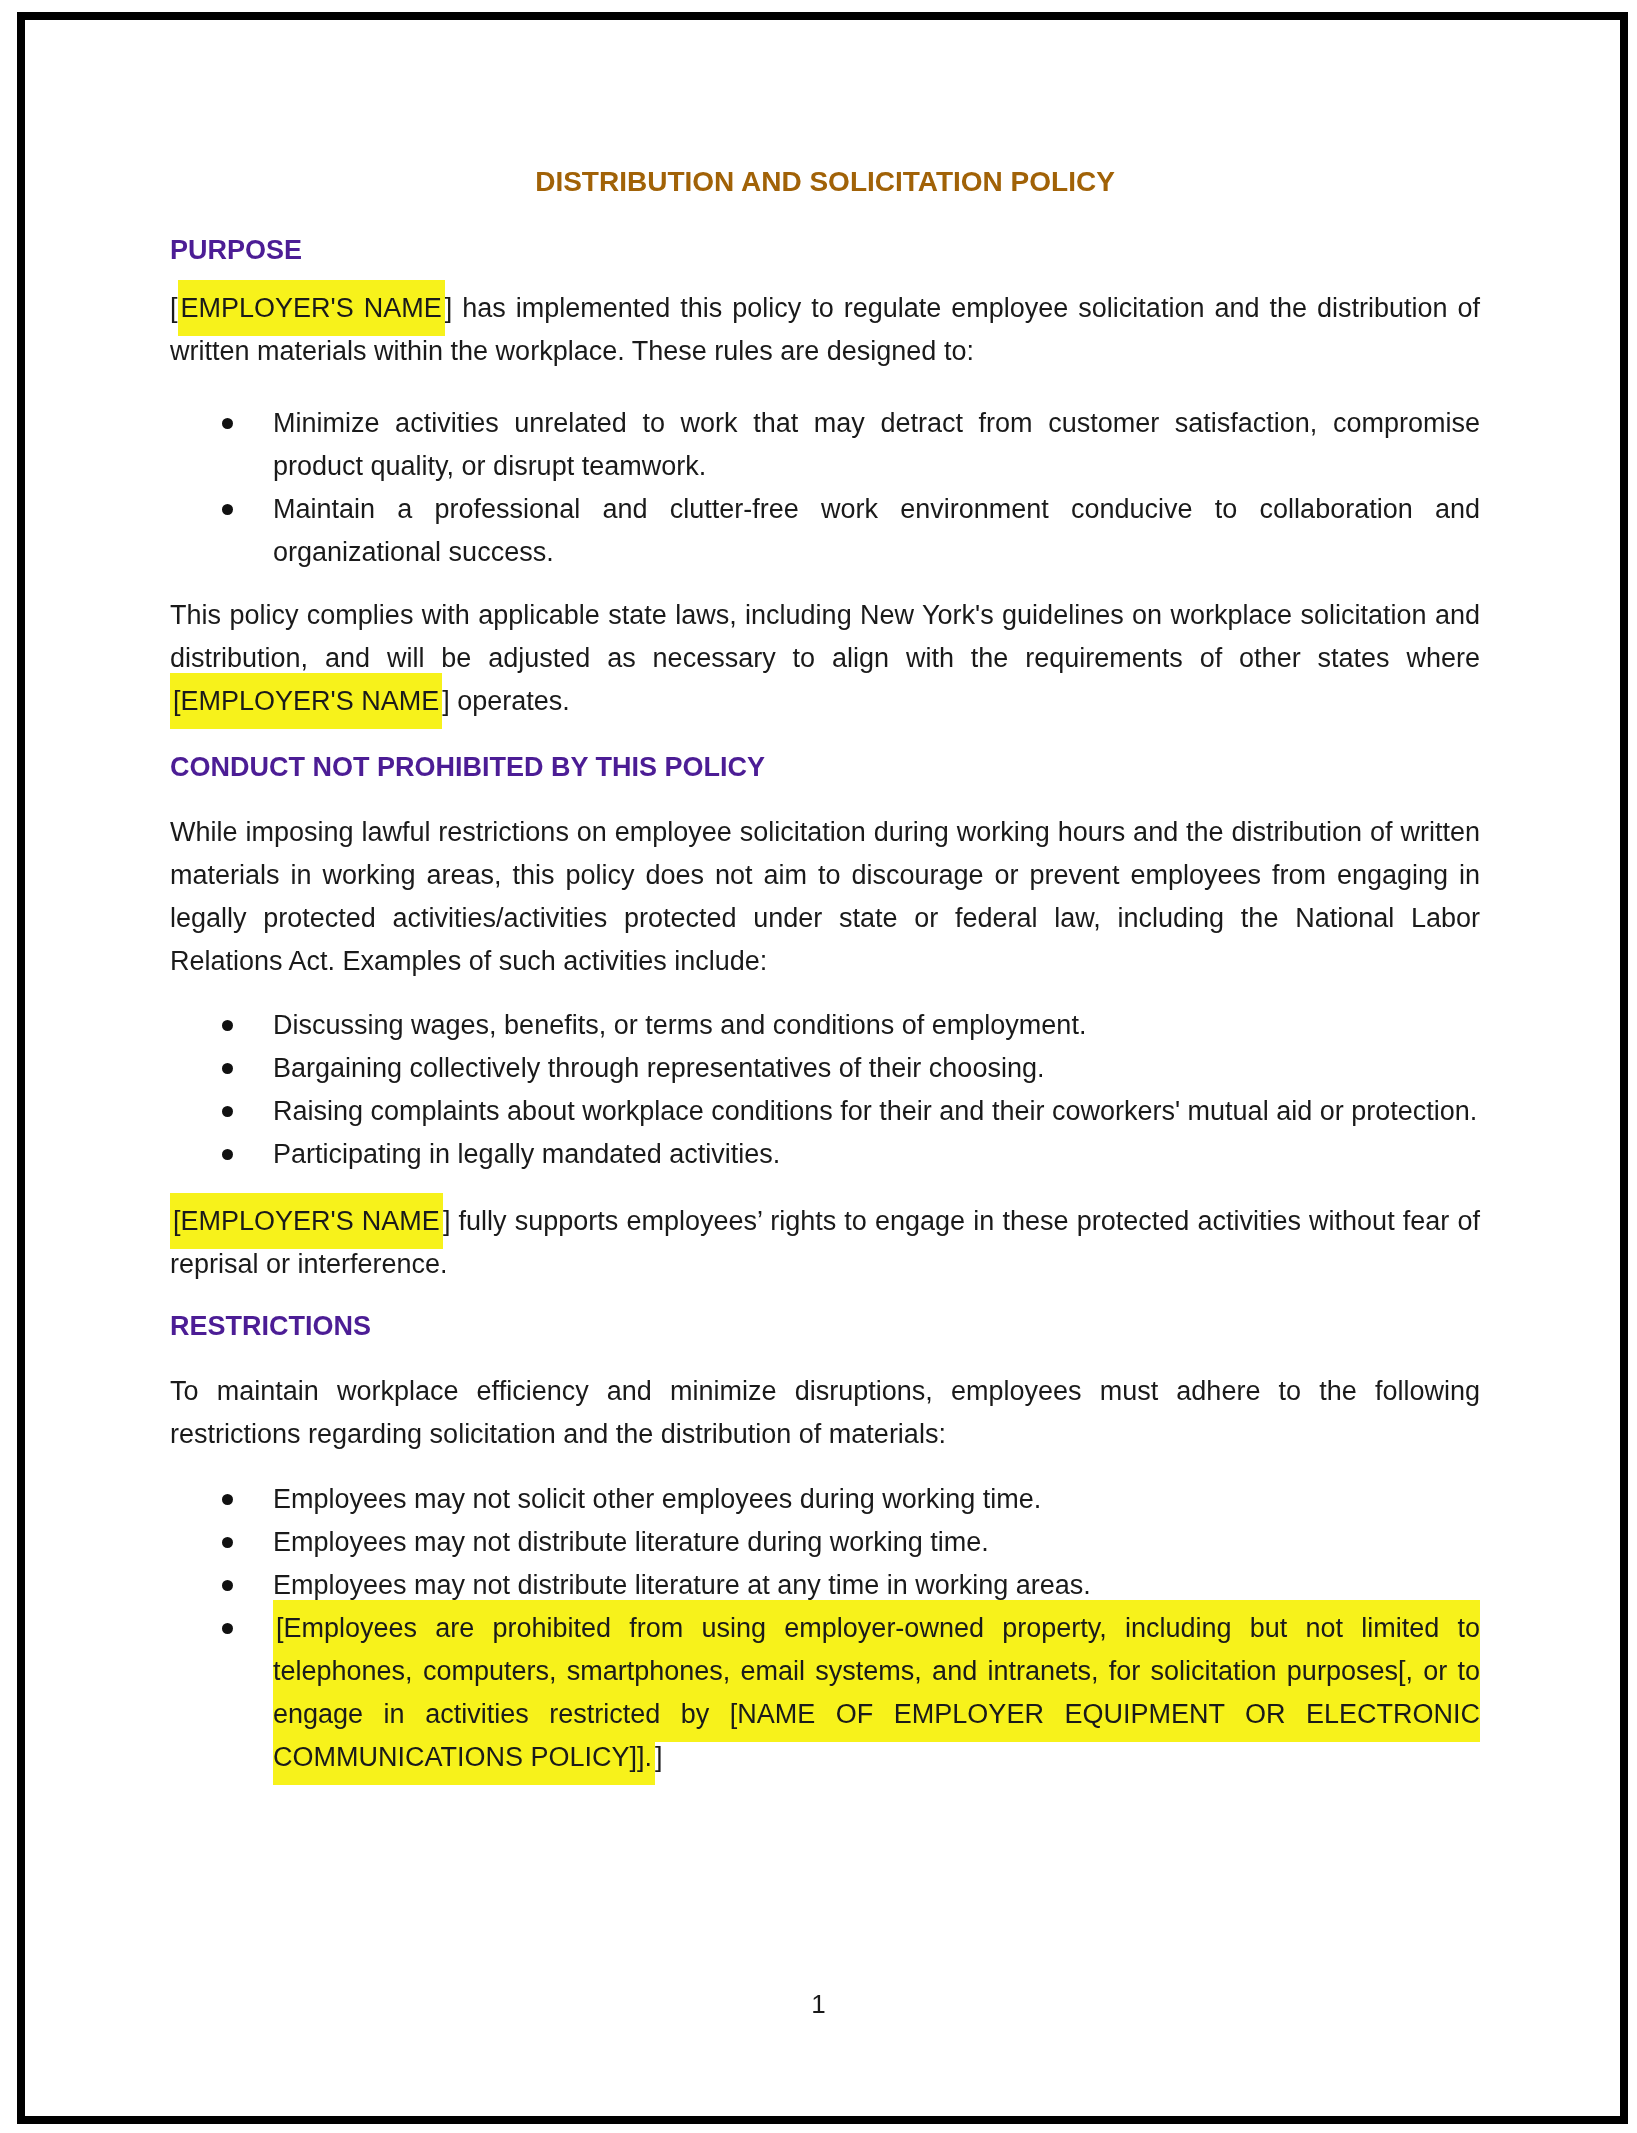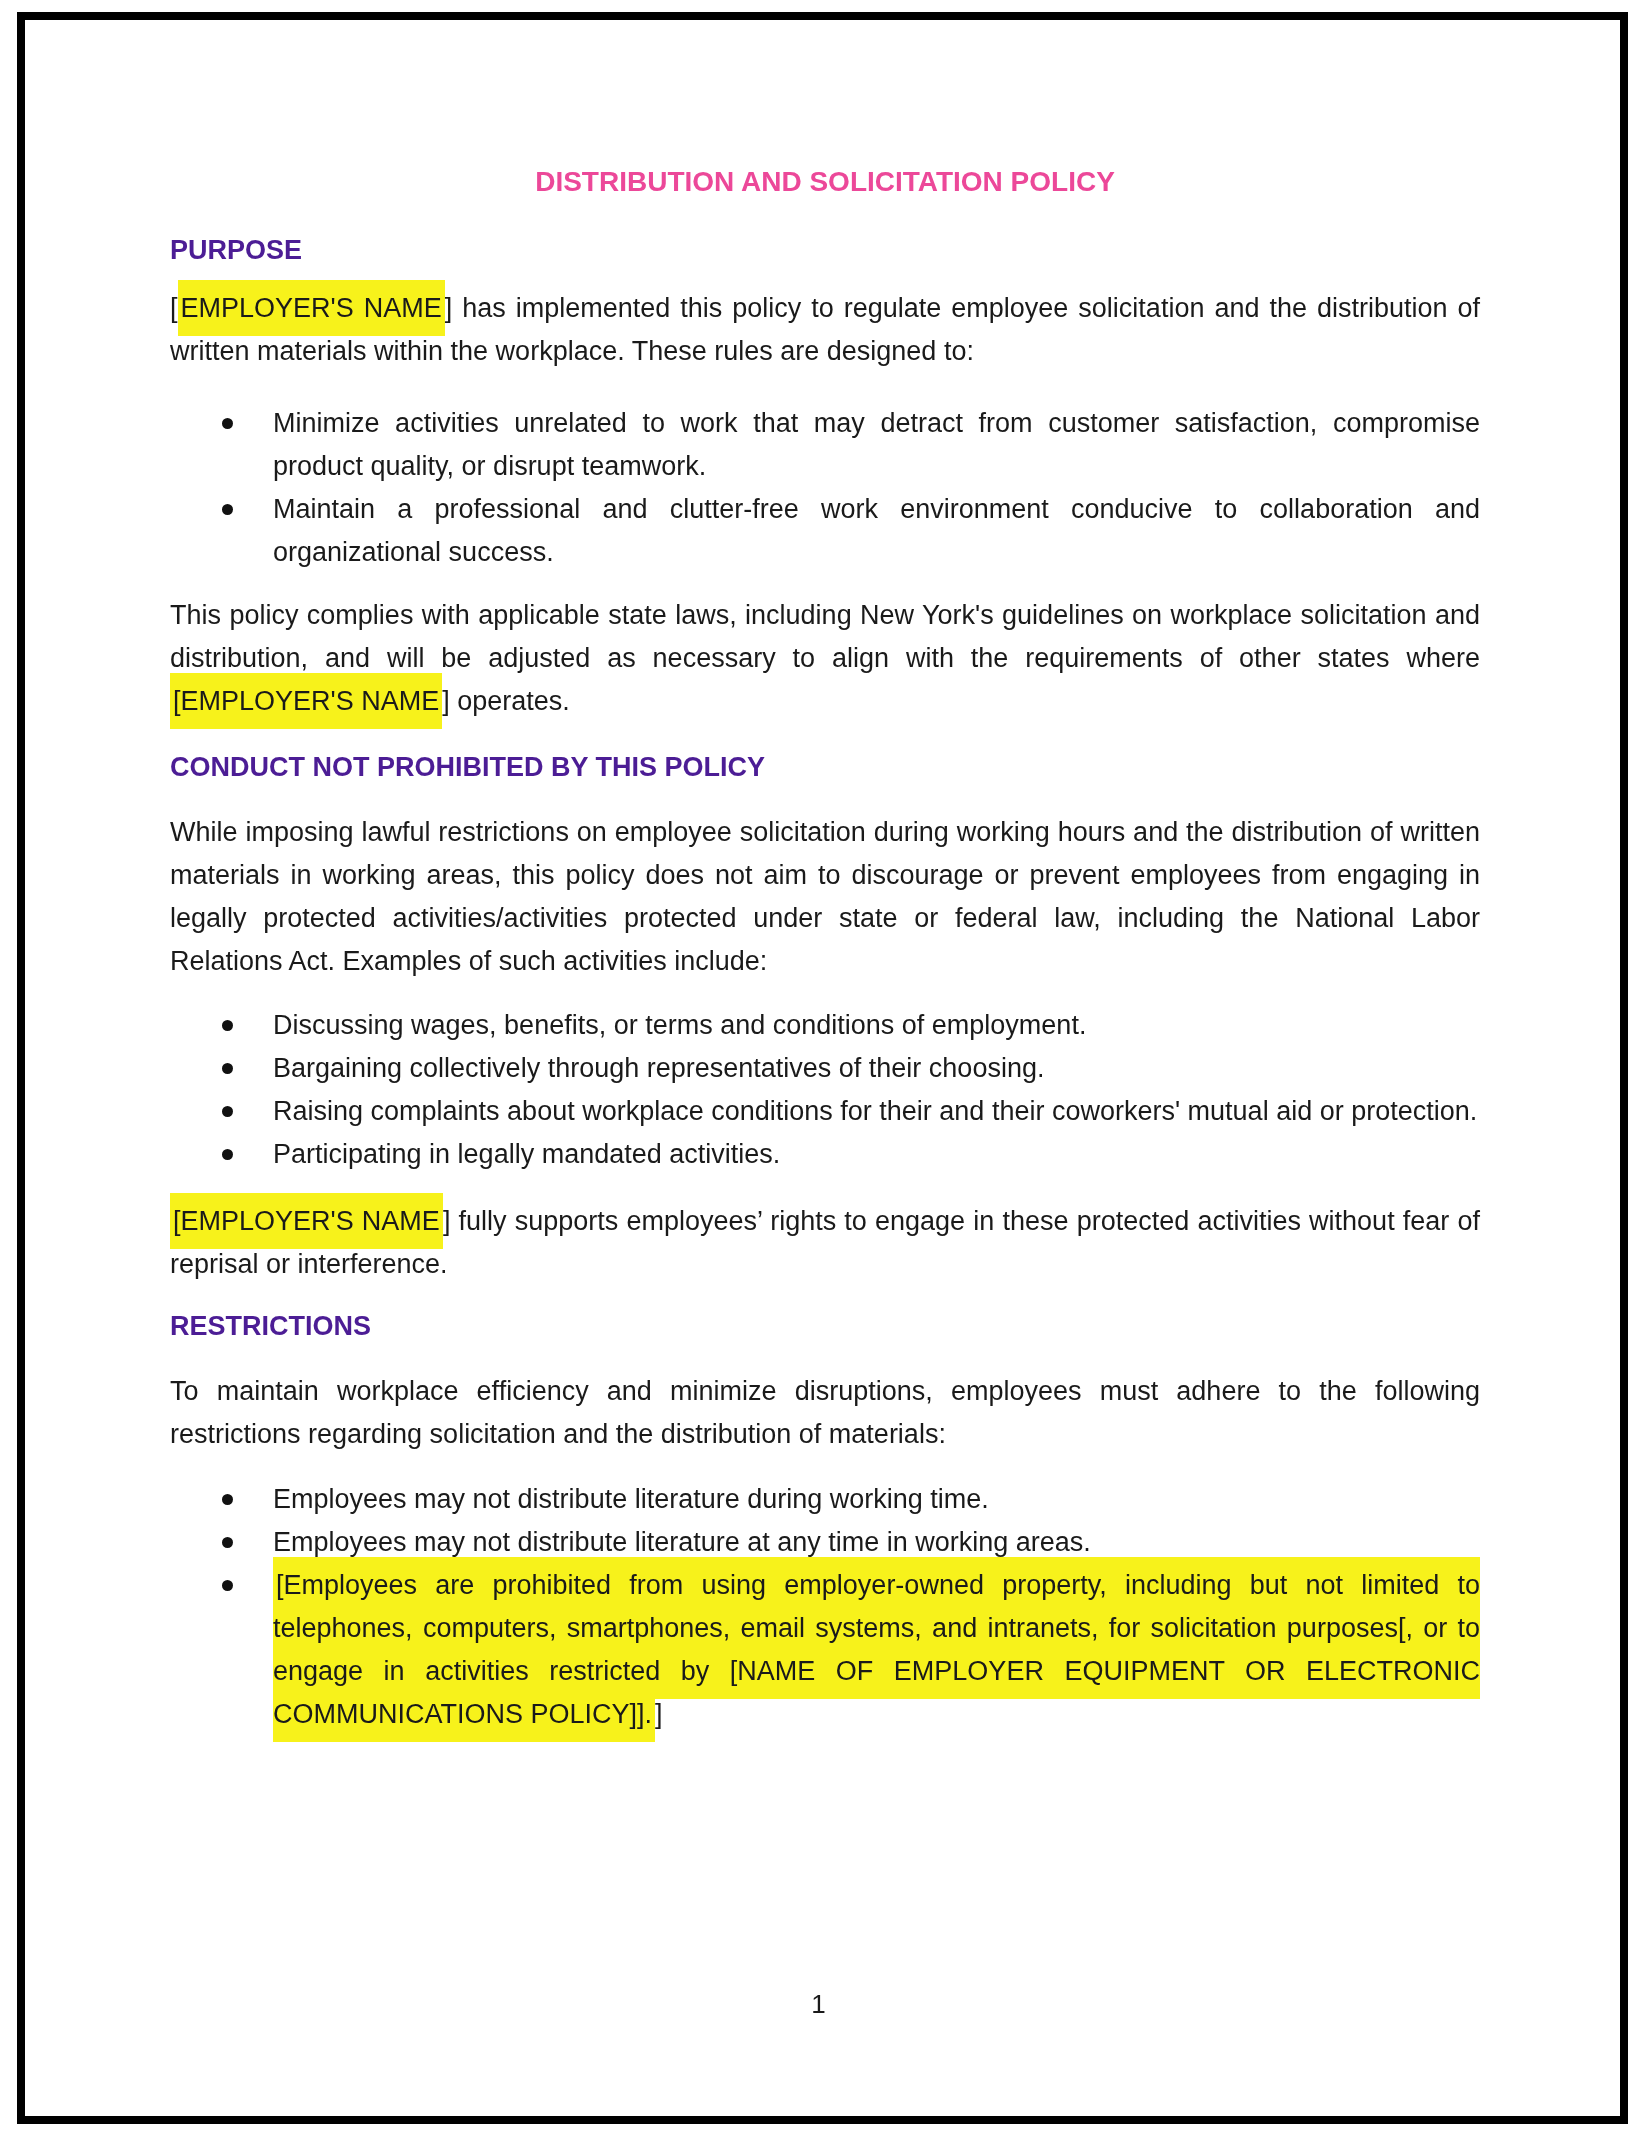--- a/index.html
+++ b/index.html
@@ -18,21 +18,21 @@
     pointer-events:none;
   }
   .content {
     position:absolute;
     left:170px; right:157px; top:0;
     font-size:27px; line-height:43px;
   }
   .doc-title {
     margin:160px 0 0;
     text-align:center;
-    font-size:28px; font-weight:bold; color:#ec4899;
+    font-size:28px; font-weight:bold; color:#a16207;
     line-height:43px;
   }
   h2 {
     font-size:27px; font-weight:bold; color:#4c1d95;
     line-height:43px;
   }
   .h-purpose { margin:26px 0 0; }
   .h-conduct { margin:23px 0 0; }
   .h-restrictions { margin:19px 0 0; }
   p { text-align:justify; }
@@ -103,20 +103,21 @@
       <li><span>Participating in legally mandated activities.</span></li>
     </ul>
 
     <p class="p4"><mark>[EMPLOYER'S NAME</mark><span>] fully supports employees’ rights to engage in these protected activities without fear of reprisal or interference.</span></p>
 
     <h2 class="h-restrictions">RESTRICTIONS</h2>
 
     <p class="p5">To maintain workplace efficiency and minimize disruptions, employees must adhere to the following restrictions regarding solicitation and the distribution of materials:</p>
 
     <ul class="ul-restrictions">
+      <li><span>Employees may not solicit other employees during working time.</span></li>
       <li><span>Employees may not distribute literature during working time.</span></li>
       <li><span>Employees may not distribute literature at any time in working areas.</span></li>
       <li><mark>[Employees are prohibited from using employer-owned property, including but not limited to telephones, computers, smartphones, email systems, and intranets, for solicitation purposes[, or to engage in activities restricted by [NAME OF EMPLOYER EQUIPMENT OR ELECTRONIC COMMUNICATIONS POLICY]].</mark><span>]</span></li>
     </ul>
 
   </div>
 
   <div class="page-footer">1</div>
 </div>
 

